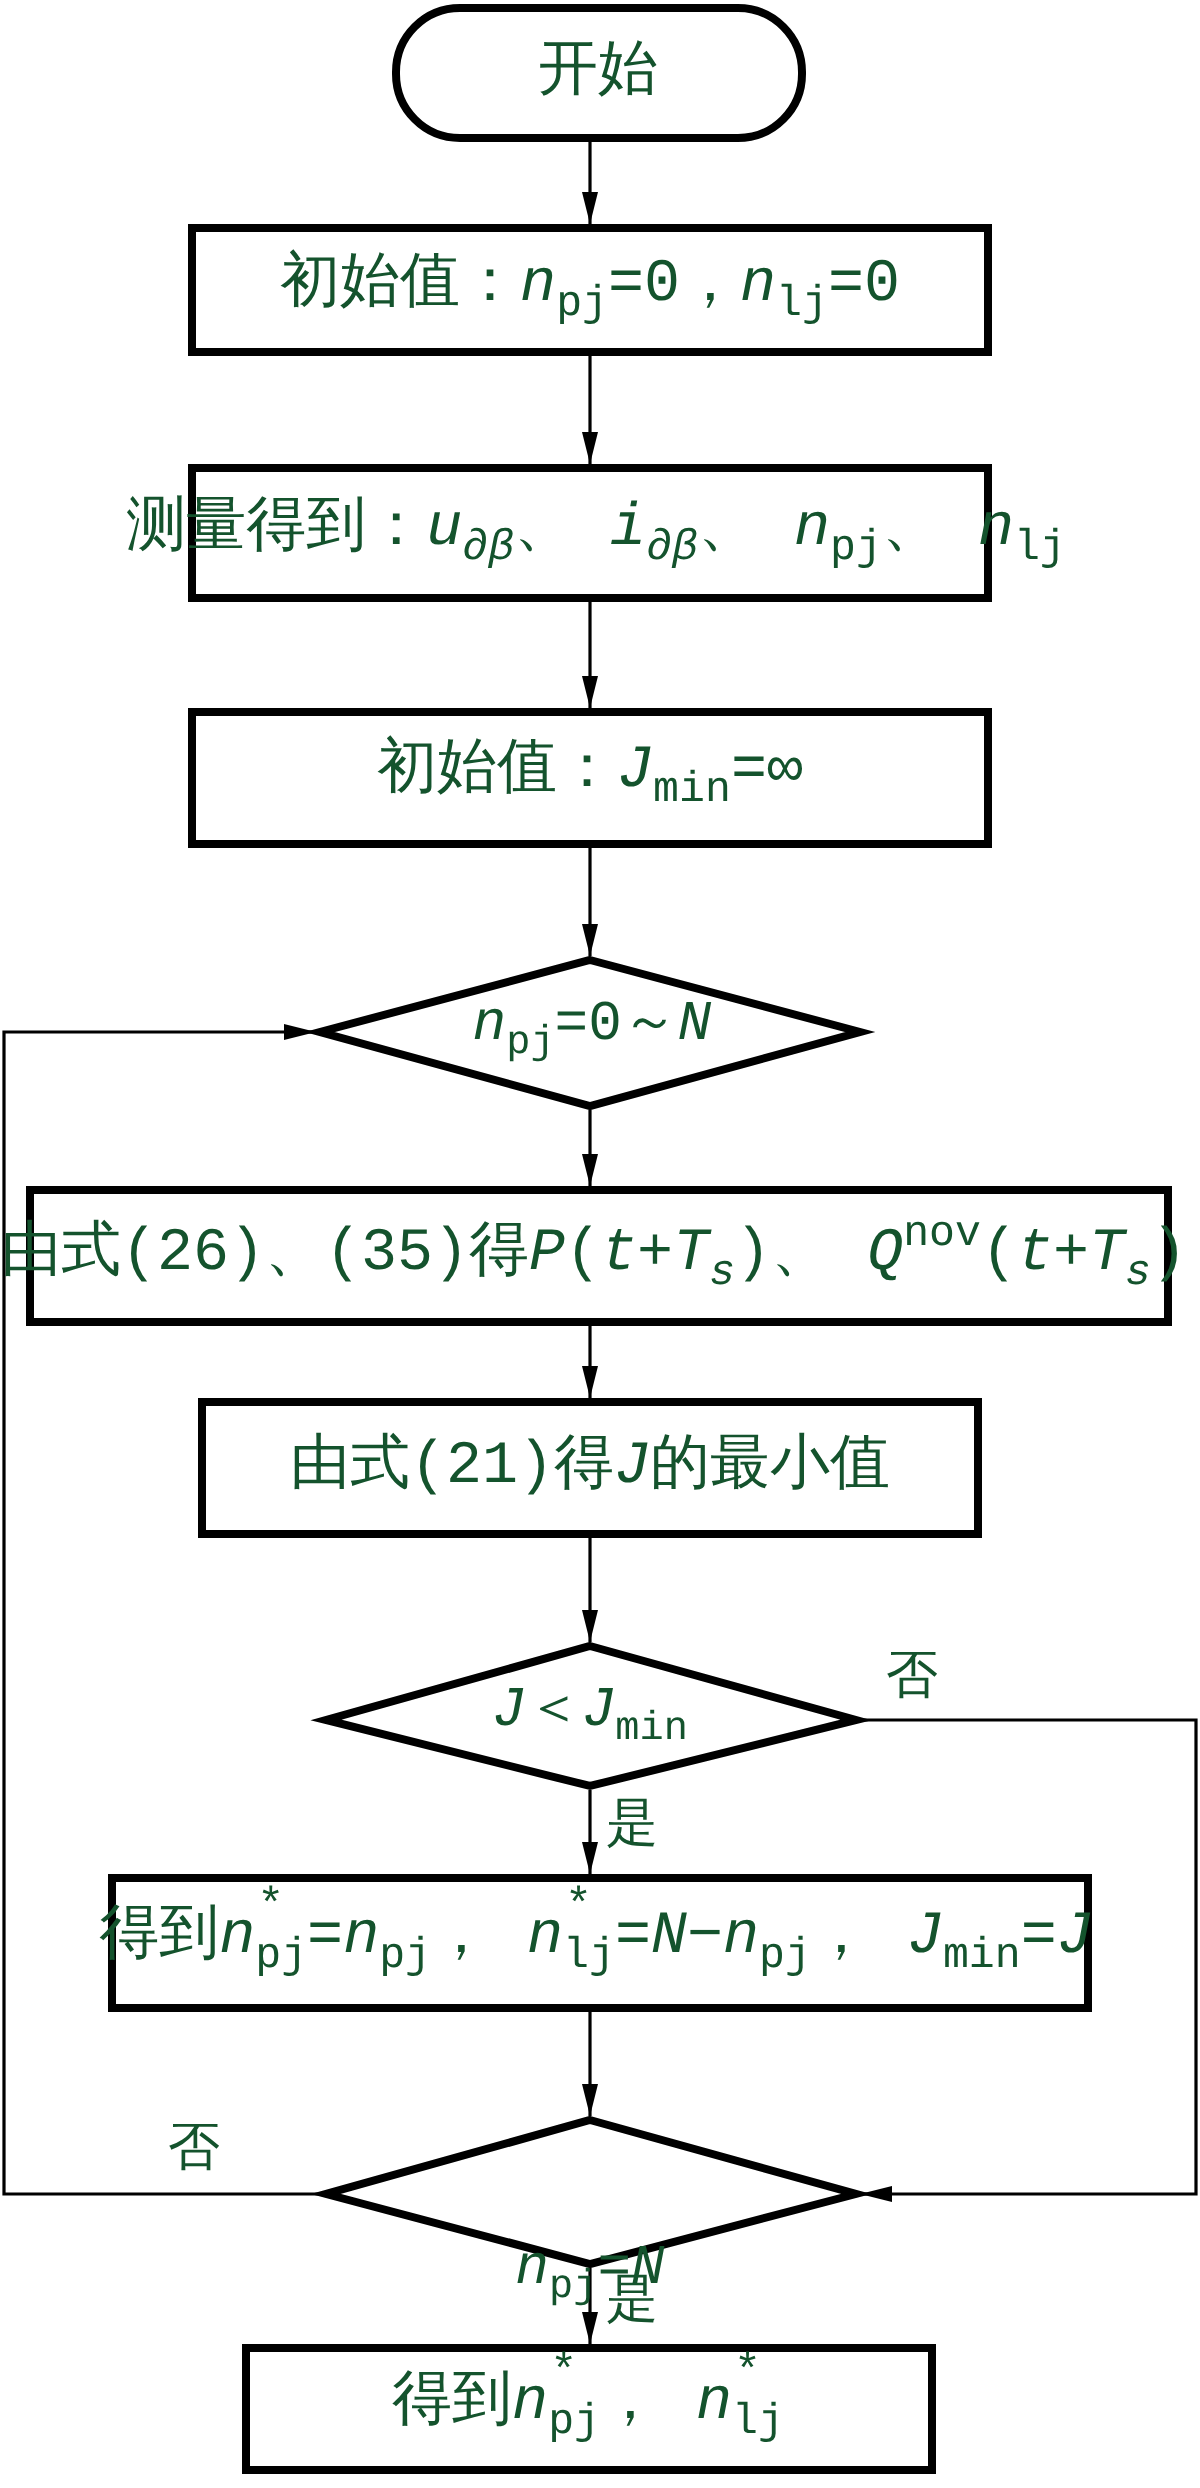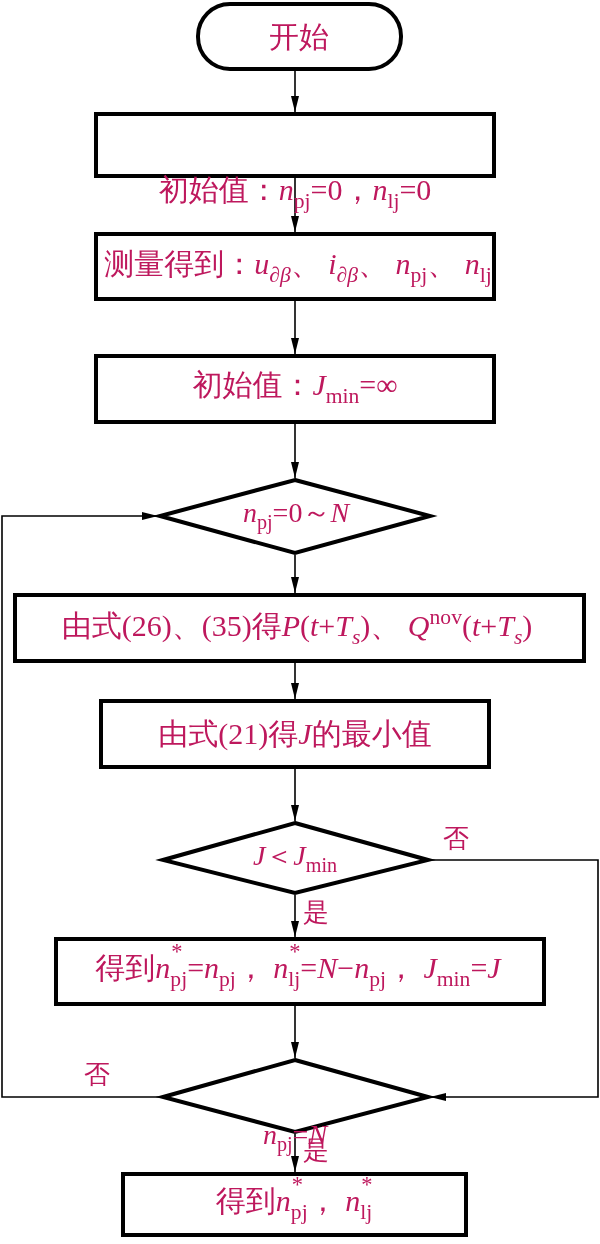--- a/index.html
+++ b/index.html
@@ -3,22 +3,22 @@
 <meta charset="utf-8">
 <style>
   html, body { margin: 0; padding: 0; background: #ffffff; }
   body { width: 600px; height: 1244px; position: relative; overflow: hidden; }
   svg { position: absolute; left: 0; top: 0; }
   .shape { fill: #ffffff; stroke: #000000; stroke-width: 4; }
   .line { stroke: #000000; stroke-width: 1.6; fill: none; }
   .arrow { fill: #000000; }
   .lbl {
     position: absolute;
-    font-family: Liberation Serif, serif;
-    color: #be185d;
+    font-family: Liberation Mono, monospace;
+    color: #14532d;
     white-space: nowrap;
     transform: translate(-50%, -50%);
     line-height: 1;
   }
   .big { font-size: 30px; }
   .mid { font-size: 28px; }
   .edge { font-size: 26px; transform: none; }
   i { font-style: italic; }
   .sub { font-size: 0.72em; vertical-align: -0.35em; font-style: normal; }
   .subi { font-size: 0.72em; vertical-align: -0.35em; }
@@ -71,21 +71,21 @@
     <polyline class="line" points="430,860 598,860 598,1097 430,1097"></polyline>
     <polygon class="arrow" points="430,1097 446,1093 446,1101"></polygon>
 
     <polyline class="line" points="161,1097 2,1097 2,516 158,516"></polyline>
     <polygon class="arrow" points="158,516 142,512 142,520"></polygon>
   </g>
 </svg>
 
 <div class="lbl big" style="left:299px; top:37px;">开始</div>
 
-<div class="lbl big" style="left:295px; top:146px;margin-top:48px;"><span>初始值：</span><i>n</i><span class="sub"><span>pj</span></span><span>=0，</span><i>n</i><span class="sub">lj</span><span>=0</span></div>
+<div class="lbl big" style="left:295px; top:146px;"><span>初始值：</span><i>n</i><span class="sub"><span>pj</span></span><span>=0，</span><i>n</i><span class="sub">lj</span><span>=0</span></div>
 
 <div class="lbl big" style="left:298px; top:268px;"><span>测量得到：</span><i>u</i><i class="subi">∂β</i><span>、</span> <i>i</i><i class="subi">∂β</i><span>、</span> <i>n</i><span class="sub">pj</span><span>、</span> <i>n</i><span class="sub">lj</span></div>
 
 <div class="lbl big" style="left:295px; top:389px;"><span>初始值：</span><i>J</i><span class="sub">min</span><span>=∞</span></div>
 
 <div class="lbl mid" style="left:296px; top:516px;"><i>n</i><span class="sub">pj</span><span>=0～</span><i>N</i></div>
 
 <div class="lbl big" style="left:297px; top:628px;"><span>由式(26)、(35)得</span><i>P</i><span>(</span><i>t</i><span>+</span><i>T</i><i class="subi">s</i><span>)</span><span>、</span> <i>Q</i><span class="sup">nov</span><span>(</span><i>t</i><span>+</span><i>T</i><i class="subi">s</i><span>)</span></div>
 
 <div class="lbl big" style="left:295px; top:734px;"><span>由式(21)得</span><i>J</i><span>的最小值</span></div>

